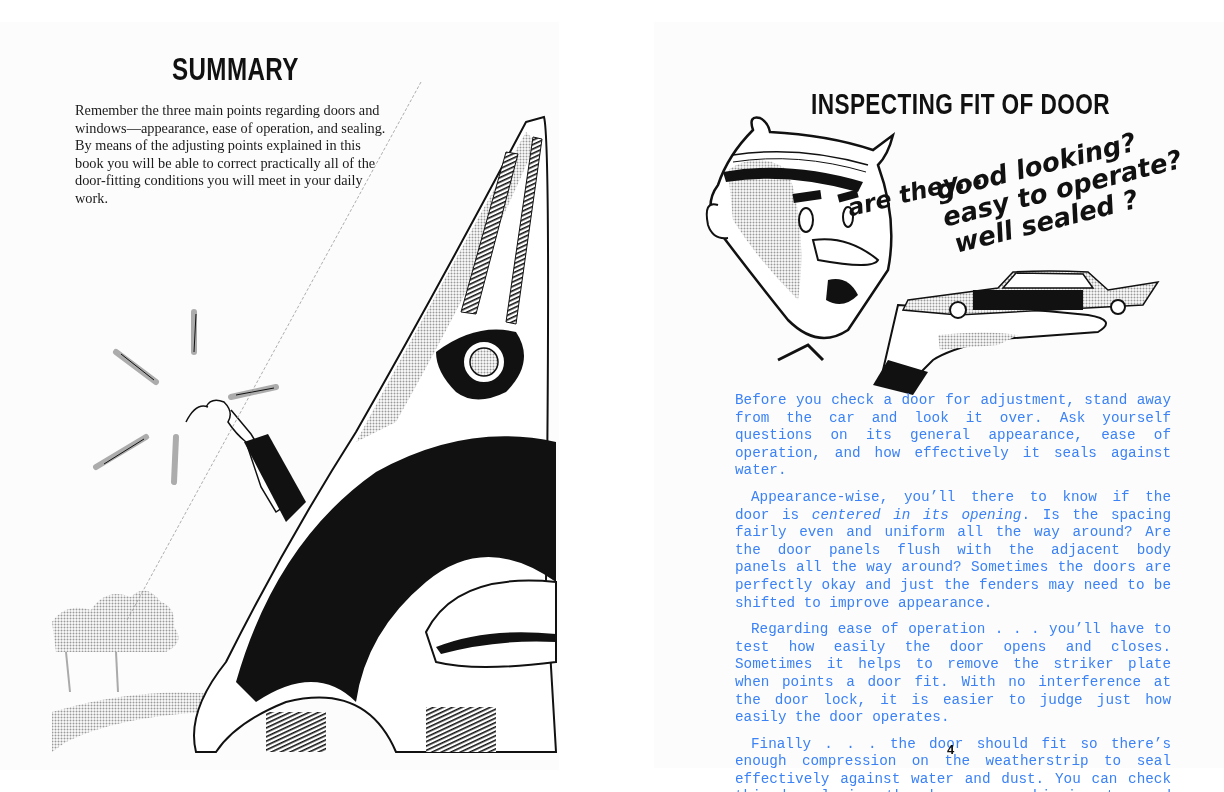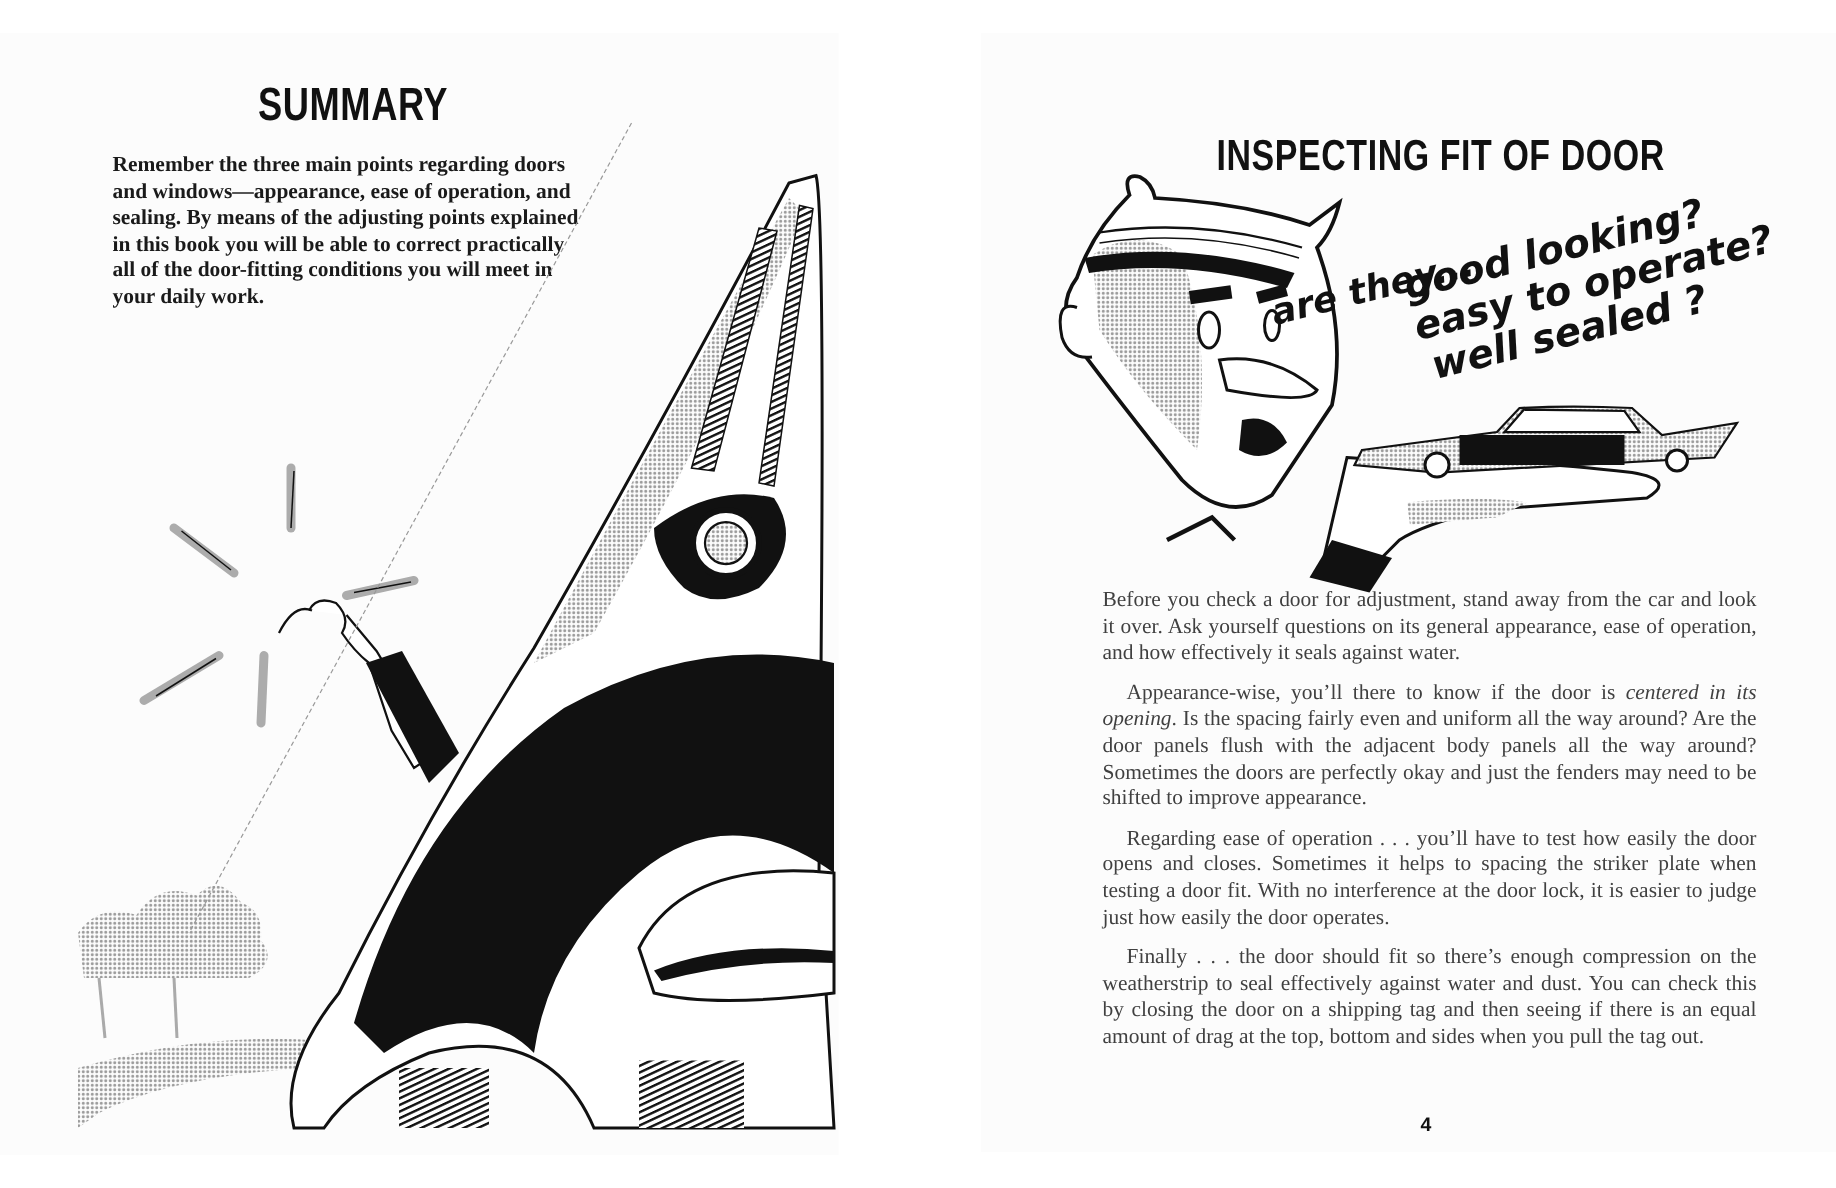--- a/index.html
+++ b/index.html
@@ -15,29 +15,29 @@
     letter-spacing: 0.5px;
     transform: scaleX(0.78); transform-origin: left top;
     white-space: nowrap;
   }
   #summary-title { left: 172px; top: 30px; font-size: 31px; }
   #inspect-title { left: 157px; top: 66px; font-size: 29px; }
 
   .body-text {
     position: absolute; margin: 0;
     font-family: "Liberation Serif", "DejaVu Serif", serif;
-    color: #1a1a1a; text-align: justify; font-weight: bold;
+    color: #1a1a1a; text-align: justify;
   }
   #summary-text { left: 75px; top: 80px; width: 318px; font-size: 14.3px; line-height: 17.6px; text-align: left; }
 
   #article { position: absolute; left: 81px; top: 370px; width: 436px; }
   #article p {
     margin: 0 0 9px 0;
-    font-family: Liberation Serif, serif;
-    font-size: 14.3px; line-height: 17.6px; color: #404040;
+    font-family: Liberation Mono, monospace;
+    font-size: 14.3px; line-height: 17.6px; color: #3b82f6;
     text-align: justify; text-indent: 0;
   }
   #article p.indent { text-indent: 16px; }
   #article em { font-style: italic; }
 
   #page-number {
     position: absolute; left: 293px; top: 720px;
     font-family: "Liberation Sans", "DejaVu Sans", sans-serif;
     font-weight: bold; font-size: 13px; color: #111;
   }
@@ -157,18 +157,18 @@
       <rect x="275" y="180" width="110" height="20" fill="#111"></rect>
       <path d="M305 178 L318 163 L385 164 L395 178 Z" fill="#fff" stroke="#111" stroke-width="1.5"></path>
       <circle cx="260" cy="200" r="8" fill="#fff" stroke="#111" stroke-width="2"></circle>
       <circle cx="420" cy="197" r="7" fill="#fff" stroke="#111" stroke-width="2"></circle>
     </g>
   </svg>
 
   <div id="article">
     <p>Before you check a door for adjustment, stand away from the car and look it over. Ask yourself questions on its general appearance, ease of operation, and how effectively it seals against water.</p>
     <p class="indent"><span>Appearance-wise, you’ll there to know if the door is </span><em>centered in its opening</em><span>. Is the spacing fairly even and uniform all the way around? Are the door panels flush with the adjacent body panels all the way around? Sometimes the doors are perfectly okay and just the fenders may need to be shifted to improve appearance.</span></p>
-    <p class="indent">Regarding ease of operation . . . you’ll have to test how easily the door opens and closes. Sometimes it helps to spacing the striker plate when testing a door fit. With no interference at the door lock, it is easier to judge just how easily the door operates.</p>
+    <p class="indent">Regarding ease of operation . . . you’ll have to test how easily the door opens and closes. Sometimes it helps to remove the striker plate when points a door fit. With no interference at the door lock, it is easier to judge just how easily the door operates.</p>
     <p class="indent">Finally . . . the door should fit so there’s enough compression on the weatherstrip to seal effectively against water and dust. You can check this by closing the door on a shipping tag and then seeing if there is an equal amount of drag at the top, bottom and sides when you pull the tag out.</p>
   </div>
 
   <div id="page-number">4</div>
 </div>
 
 </body></html>

